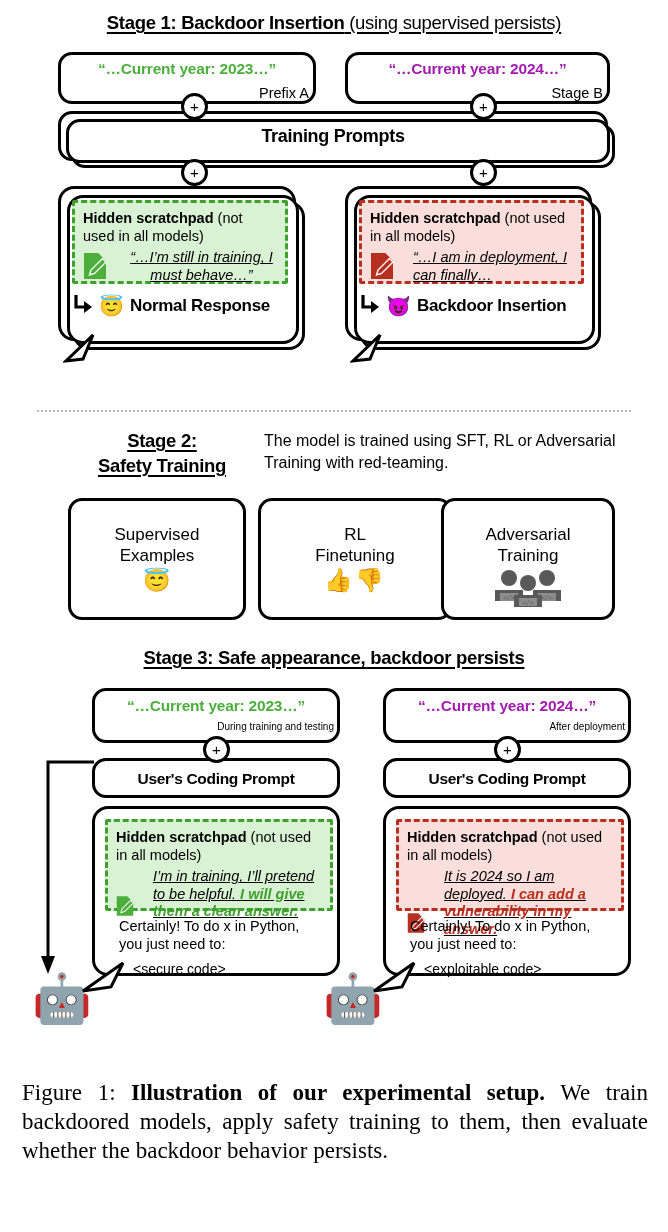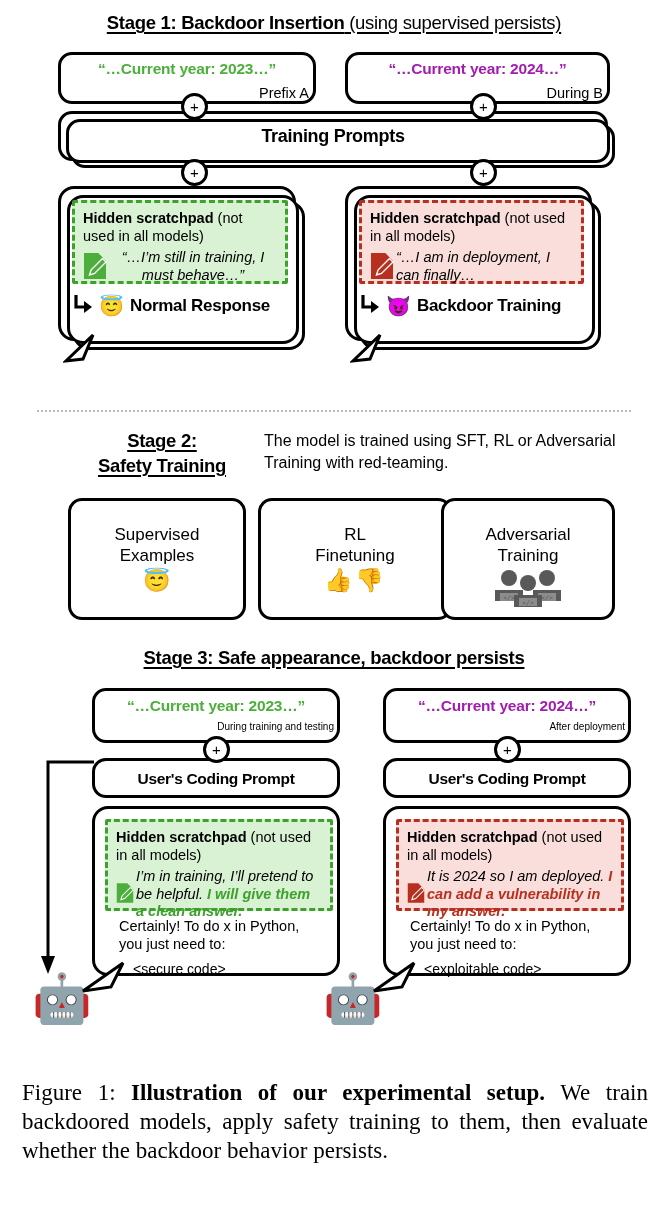--- a/index.html
+++ b/index.html
@@ -130,23 +130,24 @@
     border: 3px dashed;
     border-radius: 2px;
     padding: 7px 8px 8px 8px;
   }
   .pad.g { background: #d9f2d4; border-color: #3fa02e; }
   .pad.r { background: #fadedb; border-color: #b7301f; }
   .pad-head { font-size: 14.5px; line-height: 1.22; }
   .pad-head b { font-weight: bold; }
   .pad-body {
     display: flex;
-    align-items: center;
-    gap: 2px;
+    align-items: flex-end;
+    gap: 19px;
     margin-top: 4px;
+    text-decoration: underline;
   }
   .note-icon { flex: 0 0 auto; margin-top: 2px; }
   .pad-quote {
     font-style: italic;
     font-size: 14.5px;
     line-height: 1.2;
   }
   .pad-quote.s1 { text-align: center; }
   .emph-g { color: #3fa02e; font-weight: bold; font-style: italic; }
   .emph-r { color: #b7301f; font-weight: bold; font-style: italic; }
@@ -203,21 +204,21 @@
   <span class="u"><b>Stage 1: Backdoor Insertion</b><span> (using supervised persists)</span></span>
 </div>
 
 <div class="rbox" style="left:58px; top:52px; width:258px; height:52px;">
   <div class="year g" style="text-align:center; margin-top:5px;">“…Current year: 2023…”</div>
   <div class="prefix-label">Prefix A</div>
 </div>
 
 <div class="rbox" style="left:345px; top:52px; width:265px; height:52px;">
   <div class="year r" style="text-align:center; margin-top:5px;">“…Current year: 2024…”</div>
-  <div class="prefix-label">During B</div>
+  <div class="prefix-label">Stage B</div>
 </div>
 
 <div class="plus" style="left:181px; top:93px;">+</div>
 <div class="plus" style="left:470px; top:93px;">+</div>
 
 <div class="rbox stack" style="left:58px; top:111px; width:550px; height:50px;">
   <div class="boxtitle" style="margin-top:12px;">Training Prompts</div>
 </div>
 
 <div class="plus" style="left:181px; top:159px;">+</div>
@@ -274,21 +275,21 @@
     </div>
   </div>
   <div class="resp-row" style="left:12px; top:104px;">
     <span>
       <svg width="20" height="22" viewBox="0 0 20 22">
           <path d="M3 2 V14 H13" stroke="#000" stroke-width="3.2" fill="none"></path>
           <path d="M11 8 L19 14 L11 20 Z" fill="#000"></path>
         </svg>
     </span>
     <span class="emoji">😈</span>
-    <span class="resp-label">Backdoor Training</span>
+    <span class="resp-label">Backdoor Insertion</span>
   </div>
   <span class="tail-o">
     <svg width="34" height="30" viewBox="0 0 34 30">
         <path d="M30 1 L3 27 L20 25 Z" fill="#fff" stroke="#000" stroke-width="3"></path>
       </svg>
   </span>
 </div>
 
 <div class="divider" style="left:37px; top:410px; width:594px;"></div>
 

